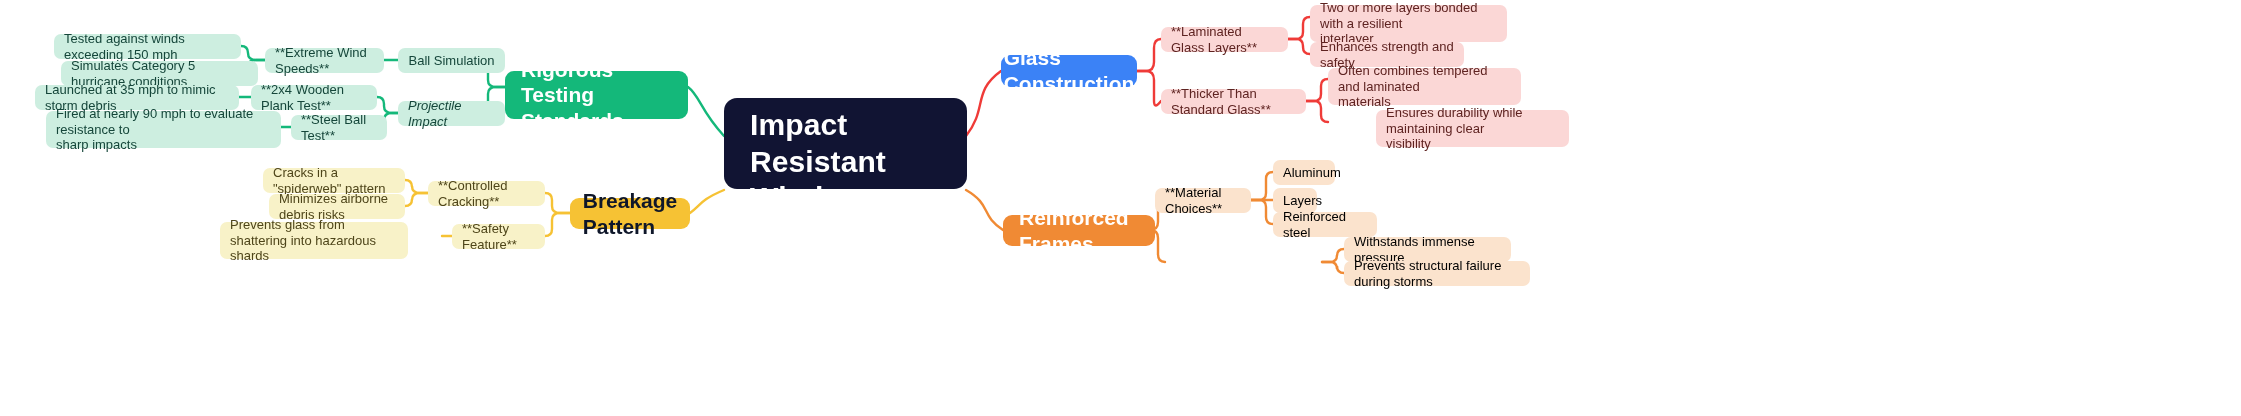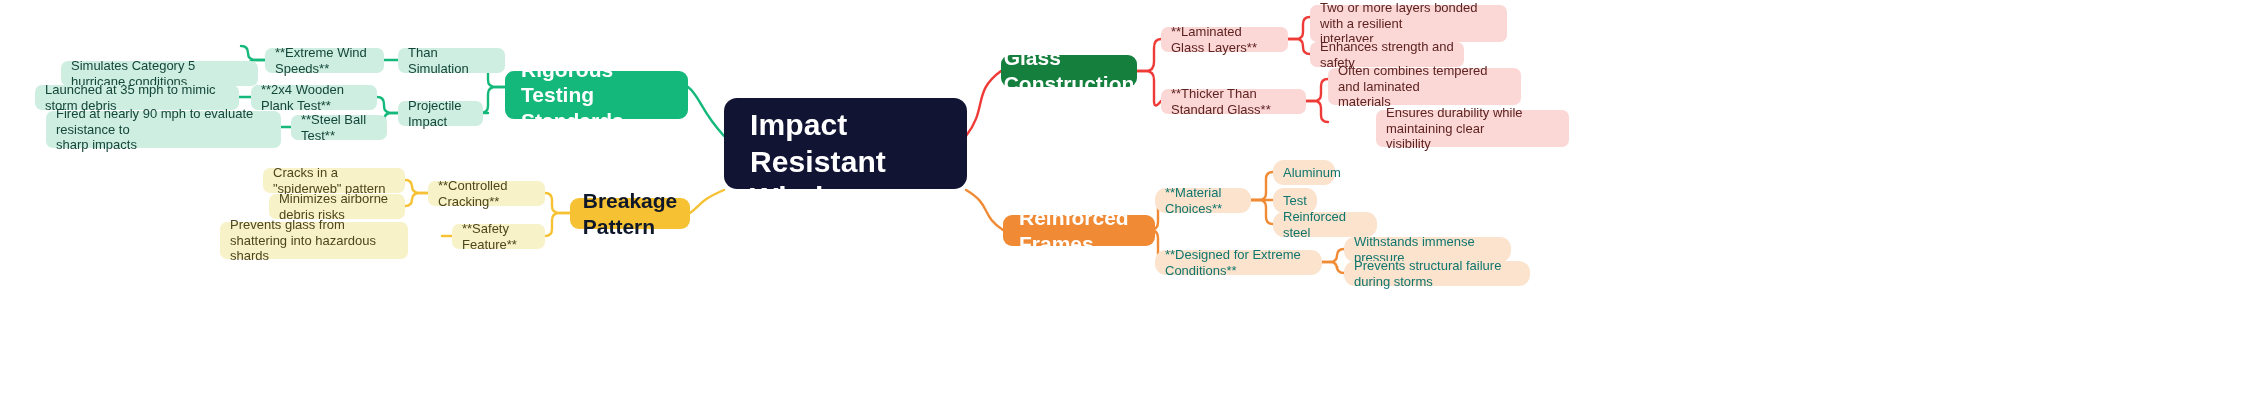--- a/index.html
+++ b/index.html
@@ -34,34 +34,34 @@
   
   .l1{
     color:#ffffff;
     font-size:21px;
     font-weight:600;
     padding:9px 16px;
     border-radius:9px;
     justify-content:center;
   }
   .l1.green {background:#14b87a;}
-  .l1.red   {background:#15803d;}
+  .l1.red   {background:#3b82f6;}
   .l1.yellow{background:#f6c234;color:#0f172a;}
   .l1.orange{background:#f08a34;color:#ffffff;}
   
   .chip{
     font-size:13px;
     padding:6px 10px;
     border-radius:7px;
     font-weight:400;
   }
   .chip.g{background:#cdeee0;color:#15463a;}
   .chip.r{background:#fbd7d6;color:#5e2321;}
   .chip.y{background:#f8f2c8;color:#4e451a;}
-  .chip.o{background:#fbe3cd;color:#0f766e;border-radius:11px;}
+  .chip.o{background:#fbe3cd;color:#000000;}
 </style>
 </head>
 <body>
 
 <div id="map">
 
   <svg class="edges" viewBox="0 0 2241 416">
     <g fill="none" stroke-width="2.4" stroke-linecap="round">
 
       <g stroke="#14b87a">
@@ -129,33 +129,36 @@
     <span>What are Hurricane
 Impact Resistant
 Windows and Doors</span>
   </div>
 
   <div class="node l1 green" style="left:505px;top:71px;width:183px;height:48px;">
     <span>Rigorous Testing Standards</span>
   </div>
 
   <div class="node chip g" style="left:398px;top:48px;width:107px;height:25px;justify-content:center;">
-    <span>Than Simulation</span>
+    <span>Ball Simulation</span>
   </div>
 
   <div class="node chip g" style="left:265px;top:48px;width:119px;height:25px;justify-content:center;">
     <span>**Extreme Wind Speeds**</span>
   </div>
 
+  <div class="node chip g" style="left:54px;top:34px;width:187px;height:25px;">
+    <span>Tested against winds exceeding 150 mph</span>
+  </div>
 
   <div class="node chip g" style="left:61px;top:61px;width:197px;height:25px;">
     <span>Simulates Category 5 hurricane conditions</span>
   </div>
 
-  <div class="node chip g" style="left:398px;top:101px;width:85px;height:25px;justify-content:center;">
+  <div class="node chip g" style="left:398px;top:101px;width:107px;height:25px;justify-content:center;font-style:italic;">
     <span>Projectile Impact</span>
   </div>
 
   <div class="node chip g" style="left:251px;top:85px;width:126px;height:25px;justify-content:center;">
     <span>**2x4 Wooden Plank Test**</span>
   </div>
 
   <div class="node chip g" style="left:35px;top:85px;width:204px;height:25px;">
     <span>Launched at 35 mph to mimic storm debris</span>
   </div>
@@ -231,30 +234,27 @@
 
   <div class="node chip o" style="left:1155px;top:188px;width:96px;height:25px;justify-content:center;">
     <span>**Material Choices**</span>
   </div>
 
   <div class="node chip o" style="left:1273px;top:160px;width:62px;height:25px;">
     <span>Aluminum</span>
   </div>
 
   <div class="node chip o" style="left:1273px;top:188px;width:44px;height:25px;">
-    <span>Test</span>
+    <span>Layers</span>
   </div>
 
   <div class="node chip o" style="left:1273px;top:212px;width:104px;height:25px;">
     <span>Reinforced steel</span>
   </div>
 
-  <div class="node chip o" style="left:1155px;top:250px;width:167px;height:25px;justify-content:center;">
-    <span>**Designed for Extreme Conditions**</span>
-  </div>
 
   <div class="node chip o" style="left:1344px;top:237px;width:167px;height:25px;">
     <span>Withstands immense pressure</span>
   </div>
 
   <div class="node chip o" style="left:1344px;top:261px;width:186px;height:25px;">
     <span>Prevents structural failure during storms</span>
   </div>
 
 </div>

